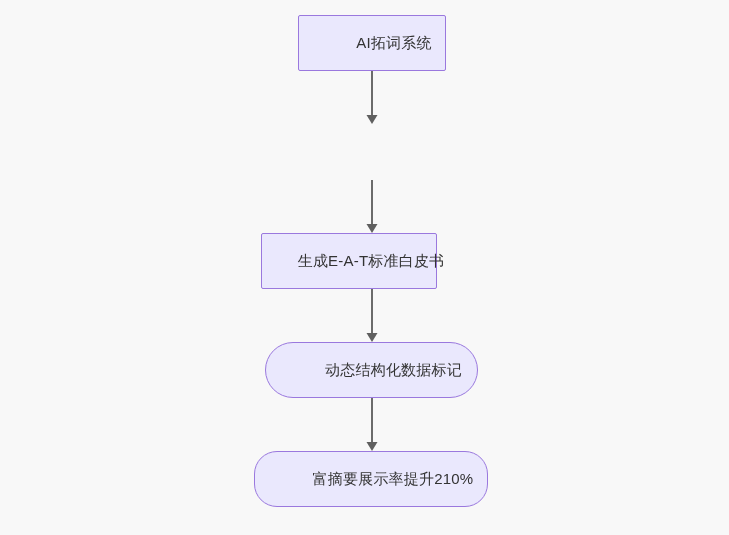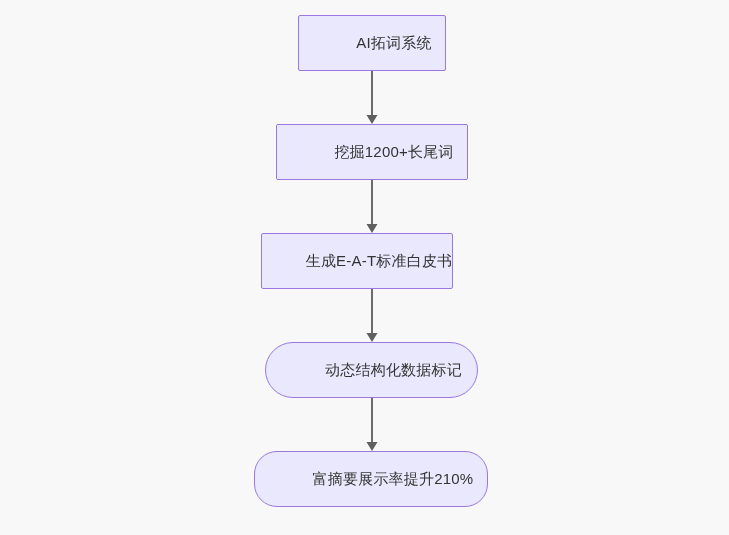--- a/index.html
+++ b/index.html
@@ -64,24 +64,21 @@
       <line class="edge-line" x1="10" y1="0" x2="10" y2="45"></line>
       <polygon class="edge-head" points="4.5,44 15.5,44 10,53"></polygon>
     </svg>
     <svg class="edge" width="20" height="53" style="left: 362px; top: 398px;">
       <line class="edge-line" x1="10" y1="0" x2="10" y2="45"></line>
       <polygon class="edge-head" points="4.5,44 15.5,44 10,53"></polygon>
     </svg>
     <div class="node" style="left: 298px; top: 15px; width: 148px; height: 56px;">
       <span>AI拓词系统</span>
     </div>
-    <div class="node" style="left: 276px; top: 124px; width: 192px; height: 56px;">
-      <span>挖掘1200+长尾词</span>
-    </div>
-    <div class="node" style="left: 261px; top: 233px; width: 192px; height: 56px;">
+    <div class="node" style="left: 261px; top: 233px; width: 176px; height: 56px;">
       <span>生成E-A-T标准白皮书</span>
     </div>
     <div class="node" style="left: 265px; top: 342px; width: 213px; height: 56px; border-radius: 28px;">
       <span>动态结构化数据标记</span>
     </div>
     <div class="node" style="left: 254px; top: 451px; width: 234px; height: 56px; border-radius: 23px;">
       <span>富摘要展示率提升210%</span>
     </div>
   </div>
 

